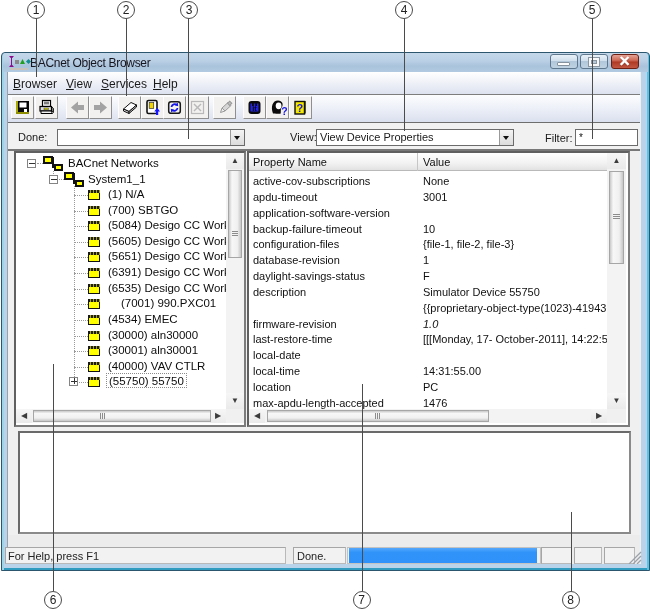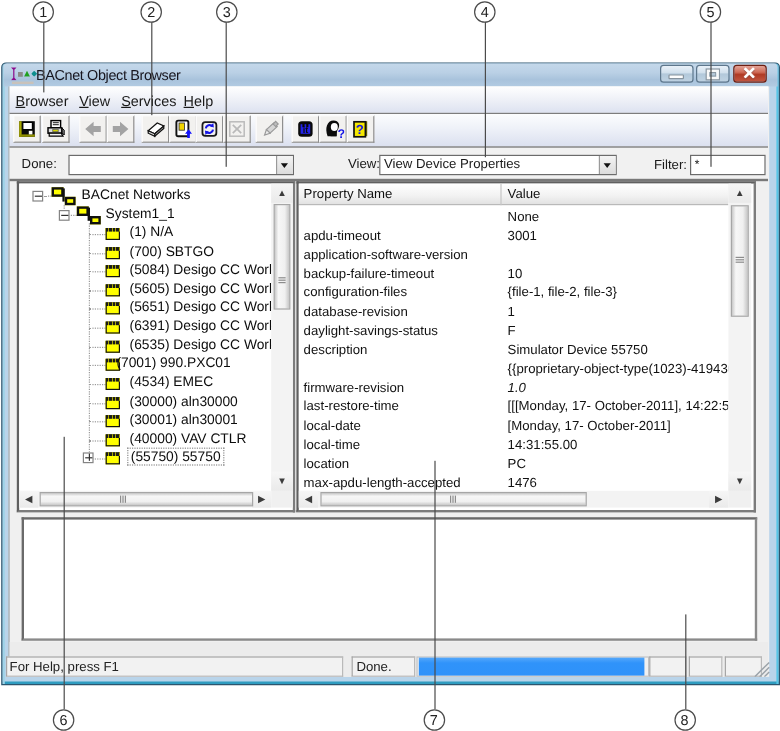--- a/index.html
+++ b/index.html
@@ -194,21 +194,21 @@
 <div class="dev" style="left:72px;top:99px;"></div>
 <div class="trow" style="left:92px;top:96px;">(5651) Desigo CC Workstation</div>
 <div class="a doth" style="left:58px;top:120px;width:14px;height:1px;"></div>
 <div class="dev" style="left:72px;top:115px;"></div>
 <div class="trow" style="left:92px;top:112px;">(6391) Desigo CC Workstation</div>
 <div class="a doth" style="left:58px;top:136px;width:14px;height:1px;"></div>
 <div class="dev" style="left:72px;top:131px;"></div>
 <div class="trow" style="left:92px;top:128px;">(6535) Desigo CC Workstation</div>
 <div class="a doth" style="left:58px;top:151px;width:14px;height:1px;"></div>
 <div class="dev" style="left:72px;top:146px;"></div>
-<div class="trow" style="left:81px;top:143px;">(7001) 990.PXC01</div>
+<div class="trow" style="left:105px;top:143px;">(7001) 990.PXC01</div>
 <div class="a doth" style="left:58px;top:167px;width:14px;height:1px;"></div>
 <div class="dev" style="left:72px;top:162px;"></div>
 <div class="trow" style="left:92px;top:159px;">(4534) EMEC</div>
 <div class="a doth" style="left:58px;top:183px;width:14px;height:1px;"></div>
 <div class="dev" style="left:72px;top:178px;"></div>
 <div class="trow" style="left:92px;top:175px;">(30000) aln30000</div>
 <div class="a doth" style="left:58px;top:198px;width:14px;height:1px;"></div>
 <div class="dev" style="left:72px;top:193px;"></div>
 <div class="trow" style="left:92px;top:190px;">(30001) aln30001</div>
 <div class="a doth" style="left:58px;top:214px;width:14px;height:1px;"></div>
@@ -235,41 +235,41 @@
 <div class="a" style="left:100px;top:413px;width:1px;height:6px;background:#8c8c8c;z-index:7;"></div>
 <div class="a" style="left:102px;top:413px;width:1px;height:6px;background:#8c8c8c;z-index:7;"></div>
 <div class="a" style="left:104px;top:413px;width:1px;height:6px;background:#8c8c8c;z-index:7;"></div>
 <div class="a" style="left:226px;top:409px;width:18px;height:14px;background:#f0f0f0;z-index:6;"></div>
 <div class="a" style="left:247px;top:151px;width:383px;height:276px;background:#fff;border:2px solid #606060;border-bottom-color:#7c7c7c;border-right-color:#7c7c7c;z-index:3;"></div>
 <div class="a" style="left:249px;top:153px;width:358px;height:18px;z-index:5;background:linear-gradient(180deg,#ffffff,#f2f2f2 60%,#e2e2e2);border-bottom:1px solid #b9b9b9;"></div>
 <div class="a" style="left:253px;top:156px;font-size:11px;color:#111;z-index:6;">Property Name</div>
 <div class="a" style="left:417px;top:153px;width:1px;height:18px;background:#c6c6c6;z-index:6;"></div>
 <div class="a" style="left:423px;top:156px;font-size:11px;color:#111;z-index:6;">Value</div>
 <div class="a" style="left:249px;top:171px;width:358px;height:238px;overflow:hidden;z-index:4;background:#fff;">
+<div class="lrow" style="left:4px;top:2px;">active-cov-subscriptions</div>
 <div class="lrow" style="left:174px;top:2px;">None</div>
 <div class="lrow" style="left:4px;top:18px;">apdu-timeout</div>
 <div class="lrow" style="left:174px;top:18px;">3001</div>
 <div class="lrow" style="left:4px;top:34px;">application-software-version</div>
 <div class="lrow" style="left:4px;top:50px;">backup-failure-timeout</div>
 <div class="lrow" style="left:174px;top:50px;">10</div>
 <div class="lrow" style="left:4px;top:65px;">configuration-files</div>
 <div class="lrow" style="left:174px;top:65px;">{file-1, file-2, file-3}</div>
 <div class="lrow" style="left:4px;top:81px;">database-revision</div>
 <div class="lrow" style="left:174px;top:81px;">1</div>
 <div class="lrow" style="left:4px;top:97px;">daylight-savings-status</div>
 <div class="lrow" style="left:174px;top:97px;">F</div>
 <div class="lrow" style="left:4px;top:113px;">description</div>
 <div class="lrow" style="left:174px;top:113px;">Simulator Device 55750</div>
 <div class="lrow" style="left:174px;top:129px;">{{proprietary-object-type(1023)-4194304</div>
 <div class="lrow" style="left:4px;top:145px;">firmware-revision</div>
 <div class="lrow" style="left:174px;top:145px;font-style:italic;">1.0</div>
 <div class="lrow" style="left:4px;top:160px;">last-restore-time</div>
 <div class="lrow" style="left:174px;top:160px;">[[[Monday, 17- October-2011], 14:22:5</div>
 <div class="lrow" style="left:4px;top:176px;">local-date</div>
-<div class="lrow" style="left:174px;top:176px;">[Monday, 17- October-2011]</div>
 <div class="lrow" style="left:4px;top:192px;">local-time</div>
 <div class="lrow" style="left:174px;top:192px;">14:31:55.00</div>
 <div class="lrow" style="left:4px;top:208px;">location</div>
 <div class="lrow" style="left:174px;top:208px;">PC</div>
 <div class="lrow" style="left:4px;top:224px;">max-apdu-length-accepted</div>
 <div class="lrow" style="left:174px;top:224px;">1476</div>
 </div>
 <div class="a sb" style="left:607px;top:153px;width:19px;height:256px;z-index:5;"></div>
 <div class="a sbtn" style="left:607px;top:153px;width:19px;height:16px;z-index:6;line-height:16px;font-size:8px;">▲</div>
 <div class="a sbtn" style="left:607px;top:393px;width:19px;height:16px;z-index:6;line-height:16px;font-size:8px;">▼</div>

